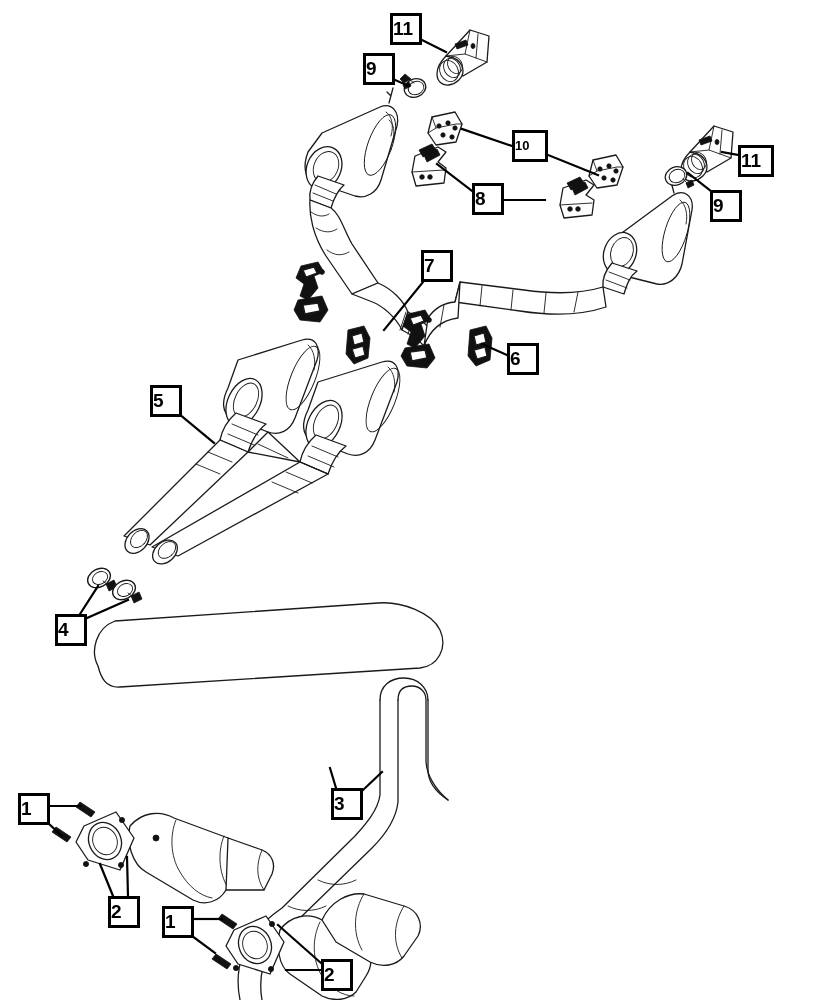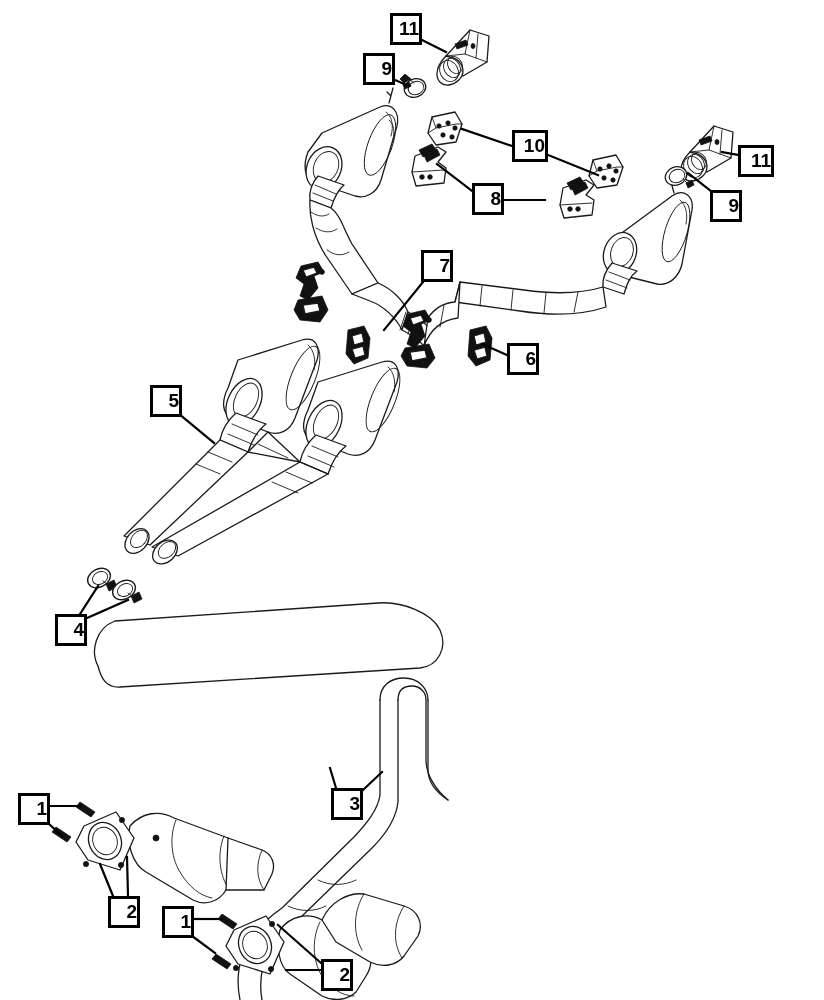--- a/index.html
+++ b/index.html
@@ -22,21 +22,21 @@
     width: 824px;
     height: 1000px;
   }
   .callout {
     position: absolute;
     box-sizing: border-box;
     background: #ffffff;
     border: 3px solid #000000;
     display: flex;
     align-items: center;
-    justify-content: flex-end;
+    justify-content: flex-start;
     font-family: "Liberation Sans", sans-serif;
     font-weight: bold;
     color: #000000;
     line-height: 1;
     user-select: none;
   }
   .callout-label {
     display: block;
     transform: translateY(-1px);
   }
@@ -338,21 +338,21 @@
 
   </svg>
 
   <div id="callout-layer">
       <div class="callout" style="left: 390px; top: 13px; width: 32px; height: 32px; font-size: 19px;">
         <span class="callout-label">11</span>
       </div>
       <div class="callout" style="left: 363px; top: 53px; width: 32px; height: 32px; font-size: 19px;">
         <span class="callout-label">9</span>
       </div>
-      <div class="callout" style="left: 512px; top: 130px; width: 36px; height: 32px; font-size: 19px;">
+      <div class="callout" style="left: 512px; top: 130px; width: 36px; height: 32px; font-size: 13px;">
         <span class="callout-label">10</span>
       </div>
       <div class="callout" style="left: 472px; top: 183px; width: 32px; height: 32px; font-size: 19px;">
         <span class="callout-label">8</span>
       </div>
       <div class="callout" style="left: 738px; top: 145px; width: 36px; height: 32px; font-size: 19px;">
         <span class="callout-label">11</span>
       </div>
       <div class="callout" style="left: 710px; top: 190px; width: 32px; height: 32px; font-size: 19px;">
         <span class="callout-label">9</span>

